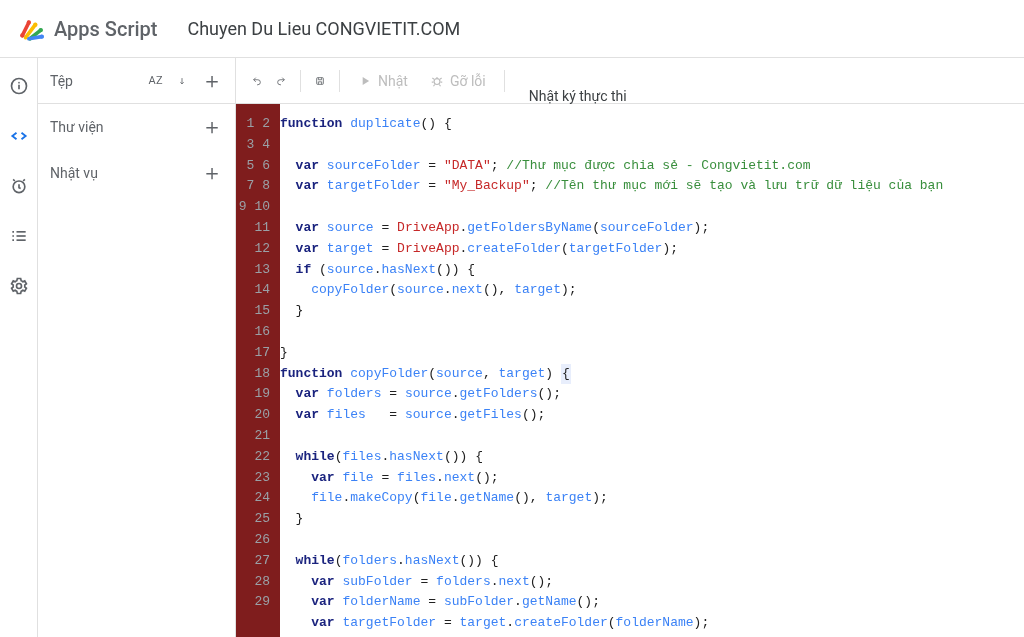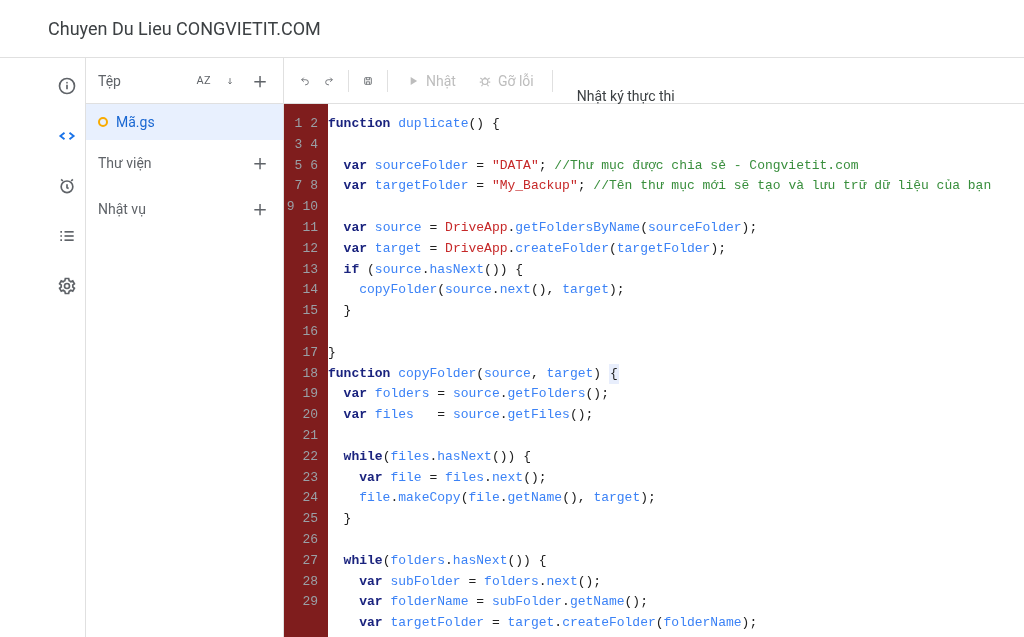--- a/index.html
+++ b/index.html
@@ -6,21 +6,21 @@
   html, body { width: 1024px; height: 637px; font-family: "Google Sans", Roboto, Arial, sans-serif; color: #3c4043; background: #fff; overflow: hidden; }
 
   
   .header { display: flex; align-items: center; height: 58px; padding: 0 18px; border-bottom: 1px solid #e0e0e0; }
   .logo { display: flex; align-items: center; gap: 10px; }
   .logo-icon { width: 26px; height: 26px; }
   .logo-text { font-size: 20px; color: #5f6368; font-weight: 500; }
   .project-title { margin-left: 30px; font-size: 18px; color: #3c4043; }
 
   
-  .body { display: flex; height: calc(100% - 58px); margin-left: 48px; }
+  .body { display: flex; height: calc(100% - 58px); }
 
   .rail { width: 38px; display: flex; flex-direction: column; align-items: center; gap: 22px; padding-top: 14px; border-right: 1px solid #e0e0e0; }
   .rail .rail-item { width: 28px; height: 28px; display: flex; align-items: center; justify-content: center; color: #5f6368; border-radius: 50%; cursor: pointer; }
   .rail .rail-item.active { color: #1a73e8; }
 
   .rail-item.active {}
 
   .sidebar { width: 198px; border-right: 1px solid #e0e0e0; display: flex; flex-direction: column; font-size: 14px; }
   .side-header, .side-row { display: flex; align-items: center; justify-content: space-between; padding: 0 12px; height: 46px; color: #5f6368; }
   .side-header { border-bottom: 1px solid #e0e0e0; }
@@ -51,20 +51,36 @@
   .pun { color: #212121; }
 
   .cursor-box { background: #e8eefc; display: inline-block; padding: 0 1px; }
 
   svg { display: block; }
 </style>
 </head>
 <body>
 
 <div class="header">
+  <div class="logo">
+    <span class="logo-icon">
+      <svg viewBox="0 0 24 24" width="26" height="26">
+        <path d="M4 18 L10 6" stroke="#ea4335" stroke-width="3.4" stroke-linecap="round" fill="none"></path>
+        <path d="M7 20 L16 8" stroke="#fbbc04" stroke-width="3.4" stroke-linecap="round" fill="none"></path>
+        <path d="M11 21 L21 13" stroke="#34a853" stroke-width="3.4" stroke-linecap="round" fill="none"></path>
+        <path d="M10 21 L22 19" stroke="#4285f4" stroke-width="3.4" stroke-linecap="round" fill="none"></path>
+        <circle cx="4" cy="18" r="2" fill="#ea4335"></circle>
+        <circle cx="10" cy="6" r="2" fill="#ea4335"></circle>
+        <circle cx="16" cy="8" r="2" fill="#fbbc04"></circle>
+        <circle cx="21" cy="13" r="2" fill="#34a853"></circle>
+        <circle cx="22" cy="19" r="2" fill="#4285f4"></circle>
+      </svg>
+    </span>
+    <span class="logo-text">Apps Script</span>
+  </div>
   <div class="project-title">Chuyen Du Lieu CONGVIETIT.COM</div>
 </div>
 
 <div class="body">
 
   <div class="rail">
     <div class="rail-item">
       <span>
         <svg width="20" height="20" viewBox="0 0 24 24" fill="none" stroke="currentColor" stroke-width="2">
             <circle cx="12" cy="12" r="9"></circle>
@@ -119,24 +135,20 @@
         <span style="font-size:11px; letter-spacing:0.4px; display:inline-flex; align-items:center; gap:14px;">
           <span>AZ</span>
           <span>
             <svg width="10" height="10" viewBox="0 0 24 24" fill="none" stroke="currentColor" stroke-width="2">
                 <path d="M12 5v14M8 15l4 4 4-4"></path>
               </svg>
           </span>
         </span>
         <span class="plus">＋</span>
       </span>
-    </div>
-    <div class="file-row">
-      <span class="file-dot"></span>
-      <span>Mã.gs</span>
     </div>
     <div class="side-row">
       <span>Thư viện</span>
       <span class="plus">＋</span>
     </div>
     <div class="side-row">
       <span>Nhật vụ</span>
       <span class="plus">＋</span>
     </div>
   </div>

